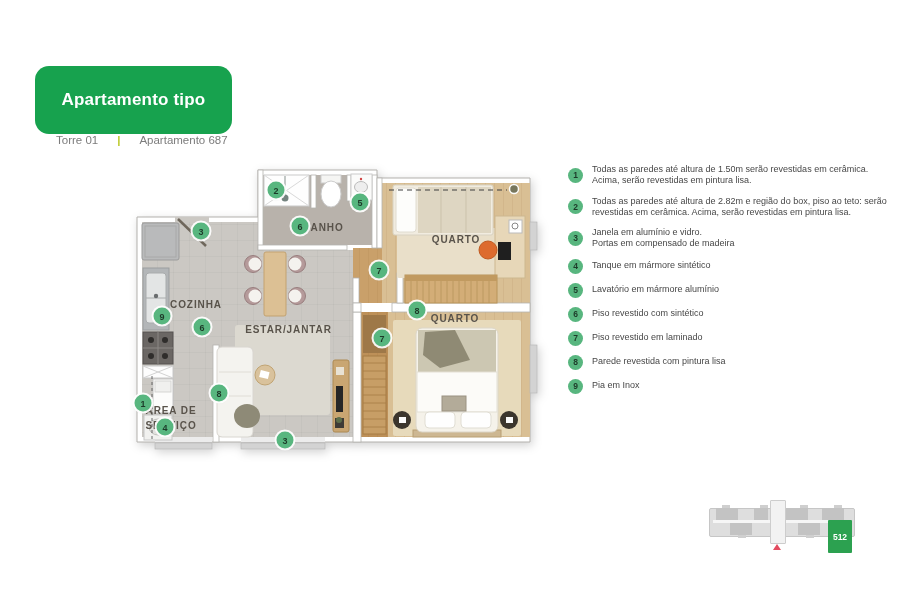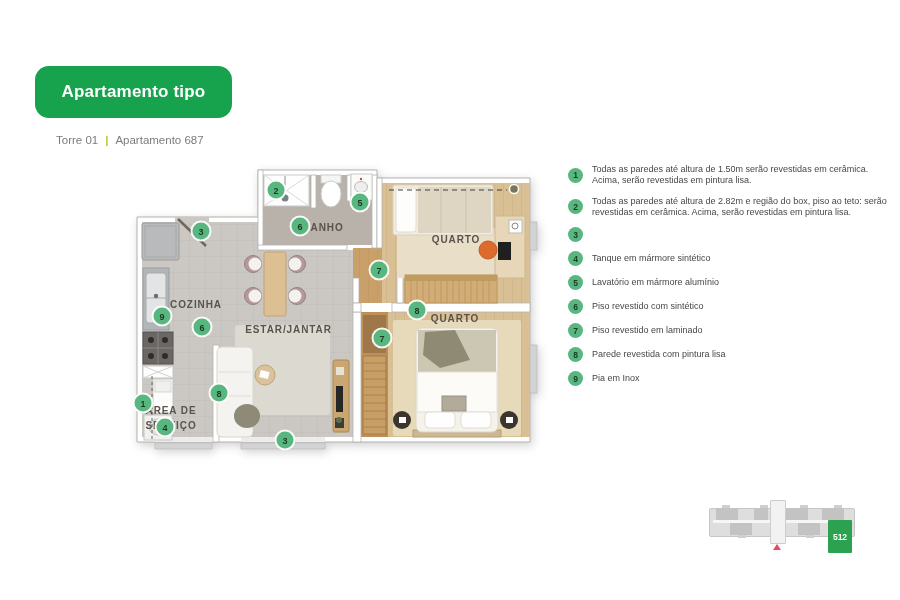--- a/index.html
+++ b/index.html
@@ -1,23 +1,23 @@
 <!DOCTYPE html>
 <html><head>
 <meta charset="utf-8">
 <style>
   html,body{margin:0;padding:0;background:#fff;}
   #canvas{position:relative;width:900px;height:600px;background:#ffffff;overflow:hidden;
           font-family:"Liberation Sans",sans-serif;}
 
   
-  .badge{position:absolute;left:35px;top:66px;width:197px;height:52px;background:#17a24e;
+  .badge{position:absolute;left:35px;top:66px;width:197px;height:68px;background:#17a24e;
          border-radius:14px;display:flex;align-items:center;justify-content:center;}
   .badge span{color:#fff;font-size:17px;font-weight:700;letter-spacing:.2px;}
-  .subtitle{position:absolute;left:56px;top:134px;display:flex;gap:7px;font-size:11.5px;color:#7c7c7c;}
+  .subtitle{position:absolute;left:56px;top:134px;display:flex;gap:19px;font-size:11.5px;color:#7c7c7c;}
   .subtitle .sep{color:#bcca2a;font-weight:700;}
 
   
   #plan{position:absolute;left:125px;top:160px;width:425px;height:300px;}
   #plan svg{filter:drop-shadow(2px 3px 5px rgba(0,0,0,.18));}
   .room-label{position:absolute;transform:translate(-50%,-50%);font-size:10px;font-weight:700;
               letter-spacing:.9px;color:#59534b;white-space:pre-line;text-align:center;line-height:1.45;}
   .marker{position:absolute;width:17px;height:17px;border-radius:50%;background:#58b67f;
           color:#1d3a29;font-size:9px;font-weight:700;display:flex;align-items:center;
           justify-content:center;transform:translate(-50%,-50%);
@@ -246,20 +246,22 @@
     <div class="lg-row">
       <div class="lg-num">1</div>
       <div class="lg-text">Todas as paredes até altura de 1.50m  serão revestidas em cerâmica. Acima, serão revestidas em pintura lisa.</div>
     </div>
     <div class="lg-row">
       <div class="lg-num">2</div>
       <div class="lg-text">Todas as paredes até altura de 2.82m e região do box, piso ao teto: serão revestidas em cerâmica. Acima, serão revestidas em pintura lisa.</div>
     </div>
     <div class="lg-row">
       <div class="lg-num">3</div>
+      <div class="lg-text">Janela em alumínio e vidro.
+Portas em compensado de madeira</div>
     </div>
     <div class="lg-row">
       <div class="lg-num">4</div>
       <div class="lg-text">Tanque em mármore sintético</div>
     </div>
     <div class="lg-row">
       <div class="lg-num">5</div>
       <div class="lg-text">Lavatório em mármore alumínio</div>
     </div>
     <div class="lg-row">

